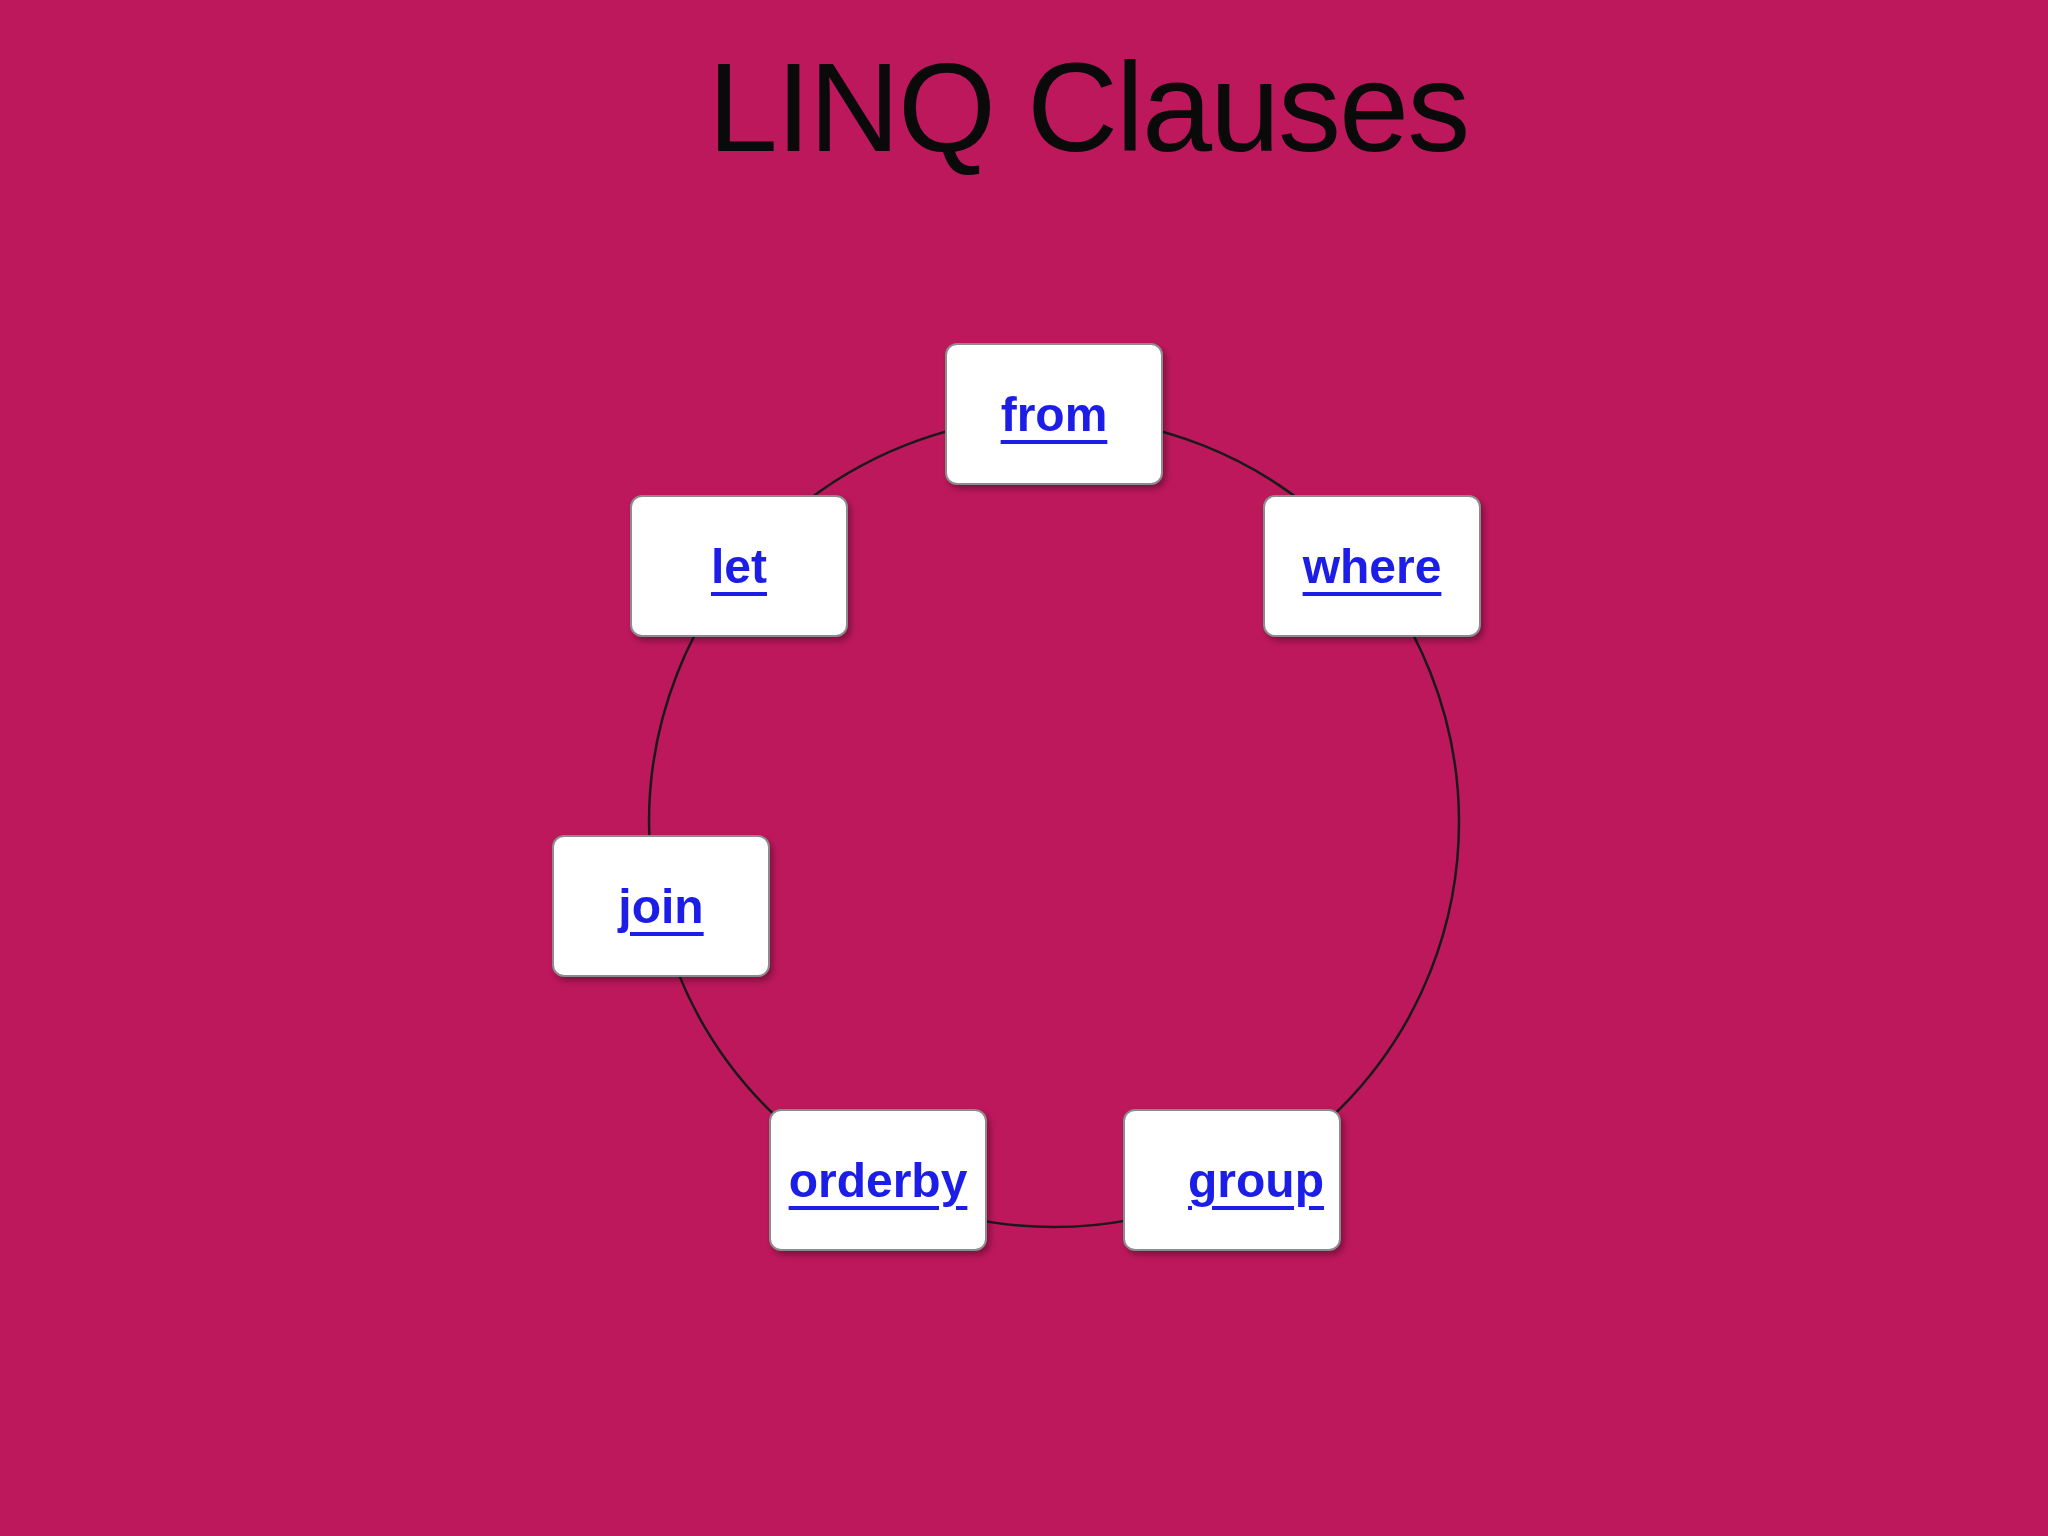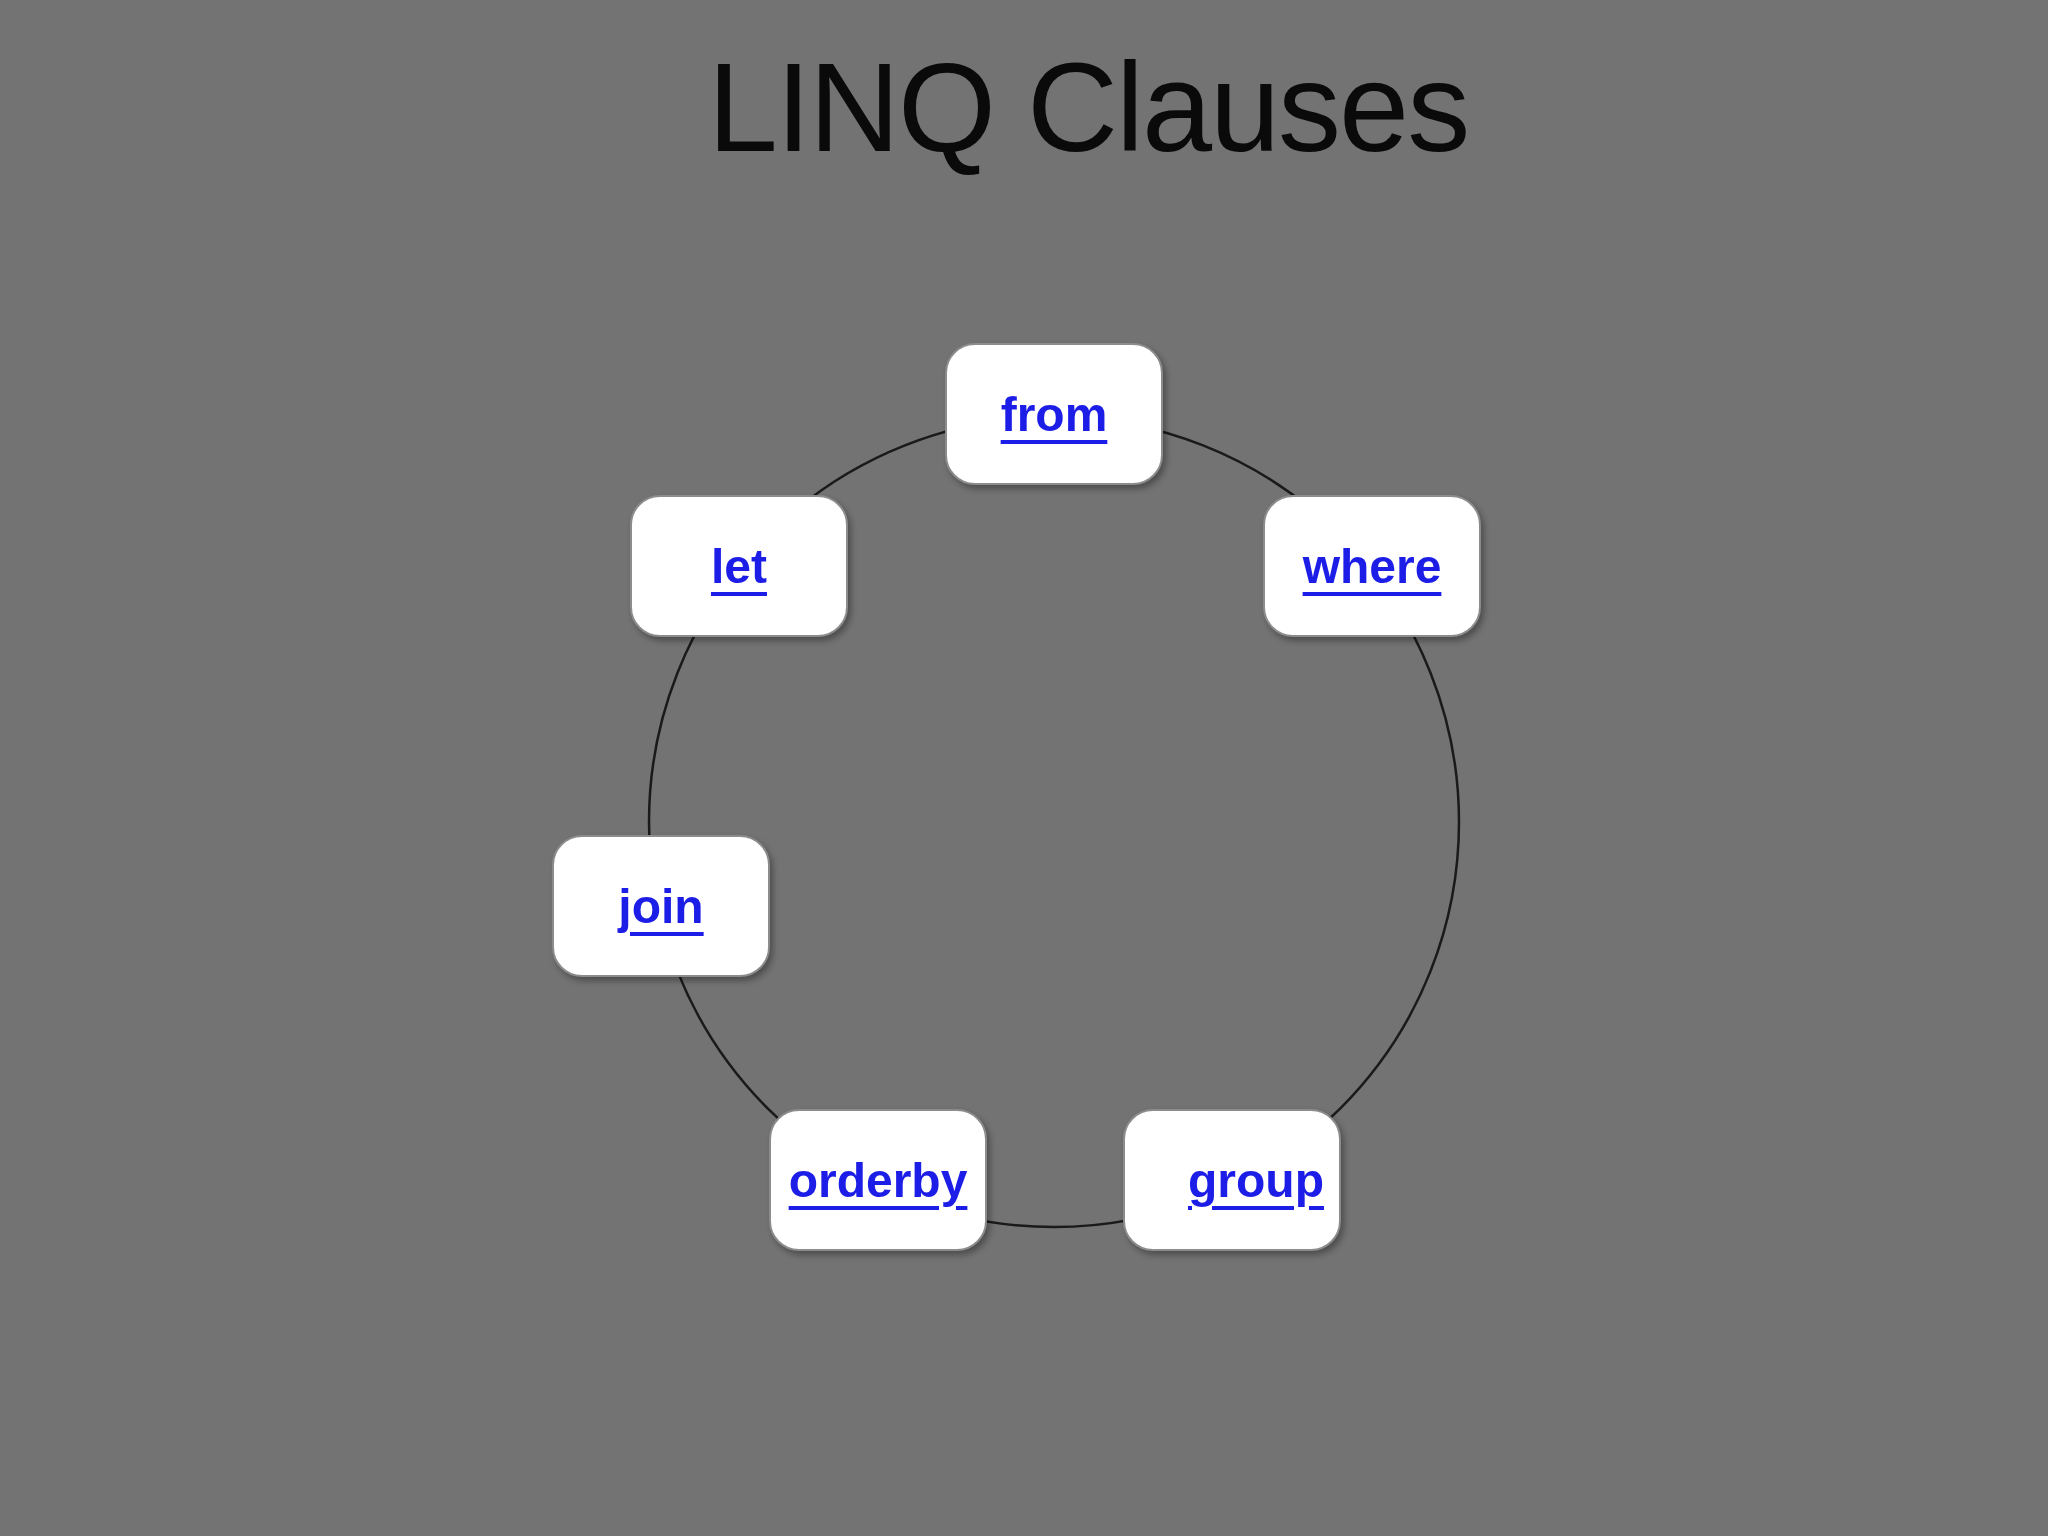--- a/index.html
+++ b/index.html
@@ -5,21 +5,21 @@
   html,body{margin:0;padding:0;}
   body{
     width:2048px;height:1536px;
     background:#ffffff;
     font-family:"Liberation Sans", sans-serif;
     position:relative;
     overflow:hidden;
   }
   .slide{
     position:absolute;inset:0;
-    background:#737373;
+    background:#be185d;
   }
   .slide-title{
     position:absolute;
     top:42px;left:0;width:2048px;
     padding-left:128px;
     box-sizing:border-box;
     text-align:center;
     font-size:126px;
     font-weight:400;
     letter-spacing:-2px;
@@ -28,21 +28,21 @@
     margin:0;
   }
   .cycle-svg{
     position:absolute;top:0;left:0;
   }
   .node{
     position:absolute;
     width:218px;height:142px;
     background:#ffffff;
     border:2.5px solid #8c8c8c;
-    border-radius:30px;
+    border-radius:12px;
     box-shadow:3px 4px 6px rgba(0,0,0,0.33);
     display:flex;align-items:center;justify-content:center;
     box-sizing:border-box;
   }
   .node-link{
     font-size:48px;
     font-weight:bold;
     color:#1d1de8;
     text-decoration:underline;
     text-decoration-thickness:4px;

